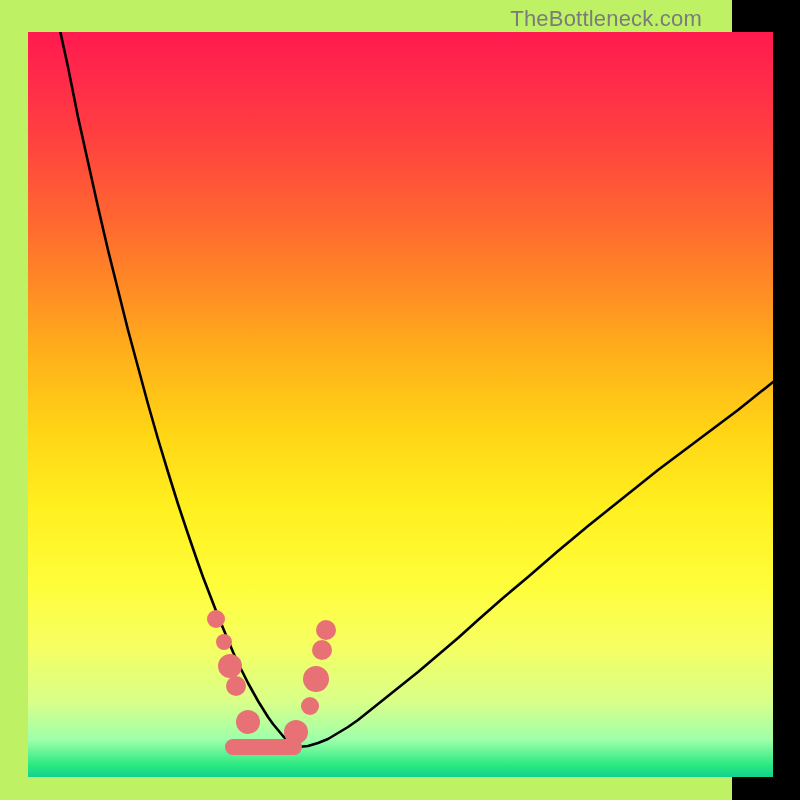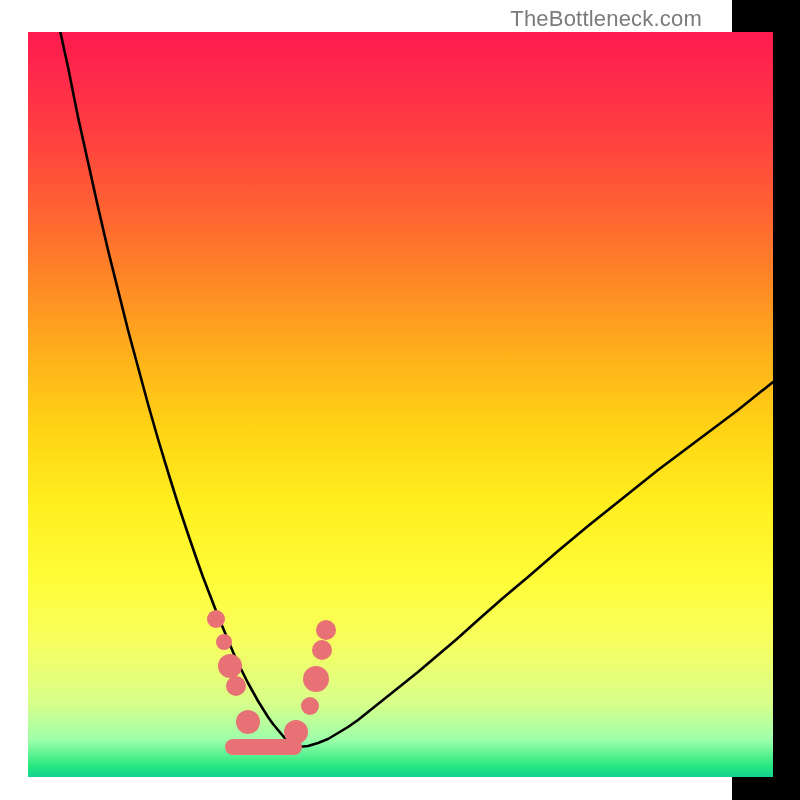--- a/index.html
+++ b/index.html
@@ -9,21 +9,21 @@
     height: 800px;
     background: #000;
     overflow: hidden;
   }
   .frame {
     position: absolute;
     left: 0;
     top: 0;
     width: 732px;
     height: 800px;
-    background: #ffffff;
+    background: #bef264;
   }
   .plot-area {
     position: absolute;
     left: 28px;
     top: 32px;
     width: 745px;
     height: 745px;
     overflow: hidden;
   }
   .gradient {

